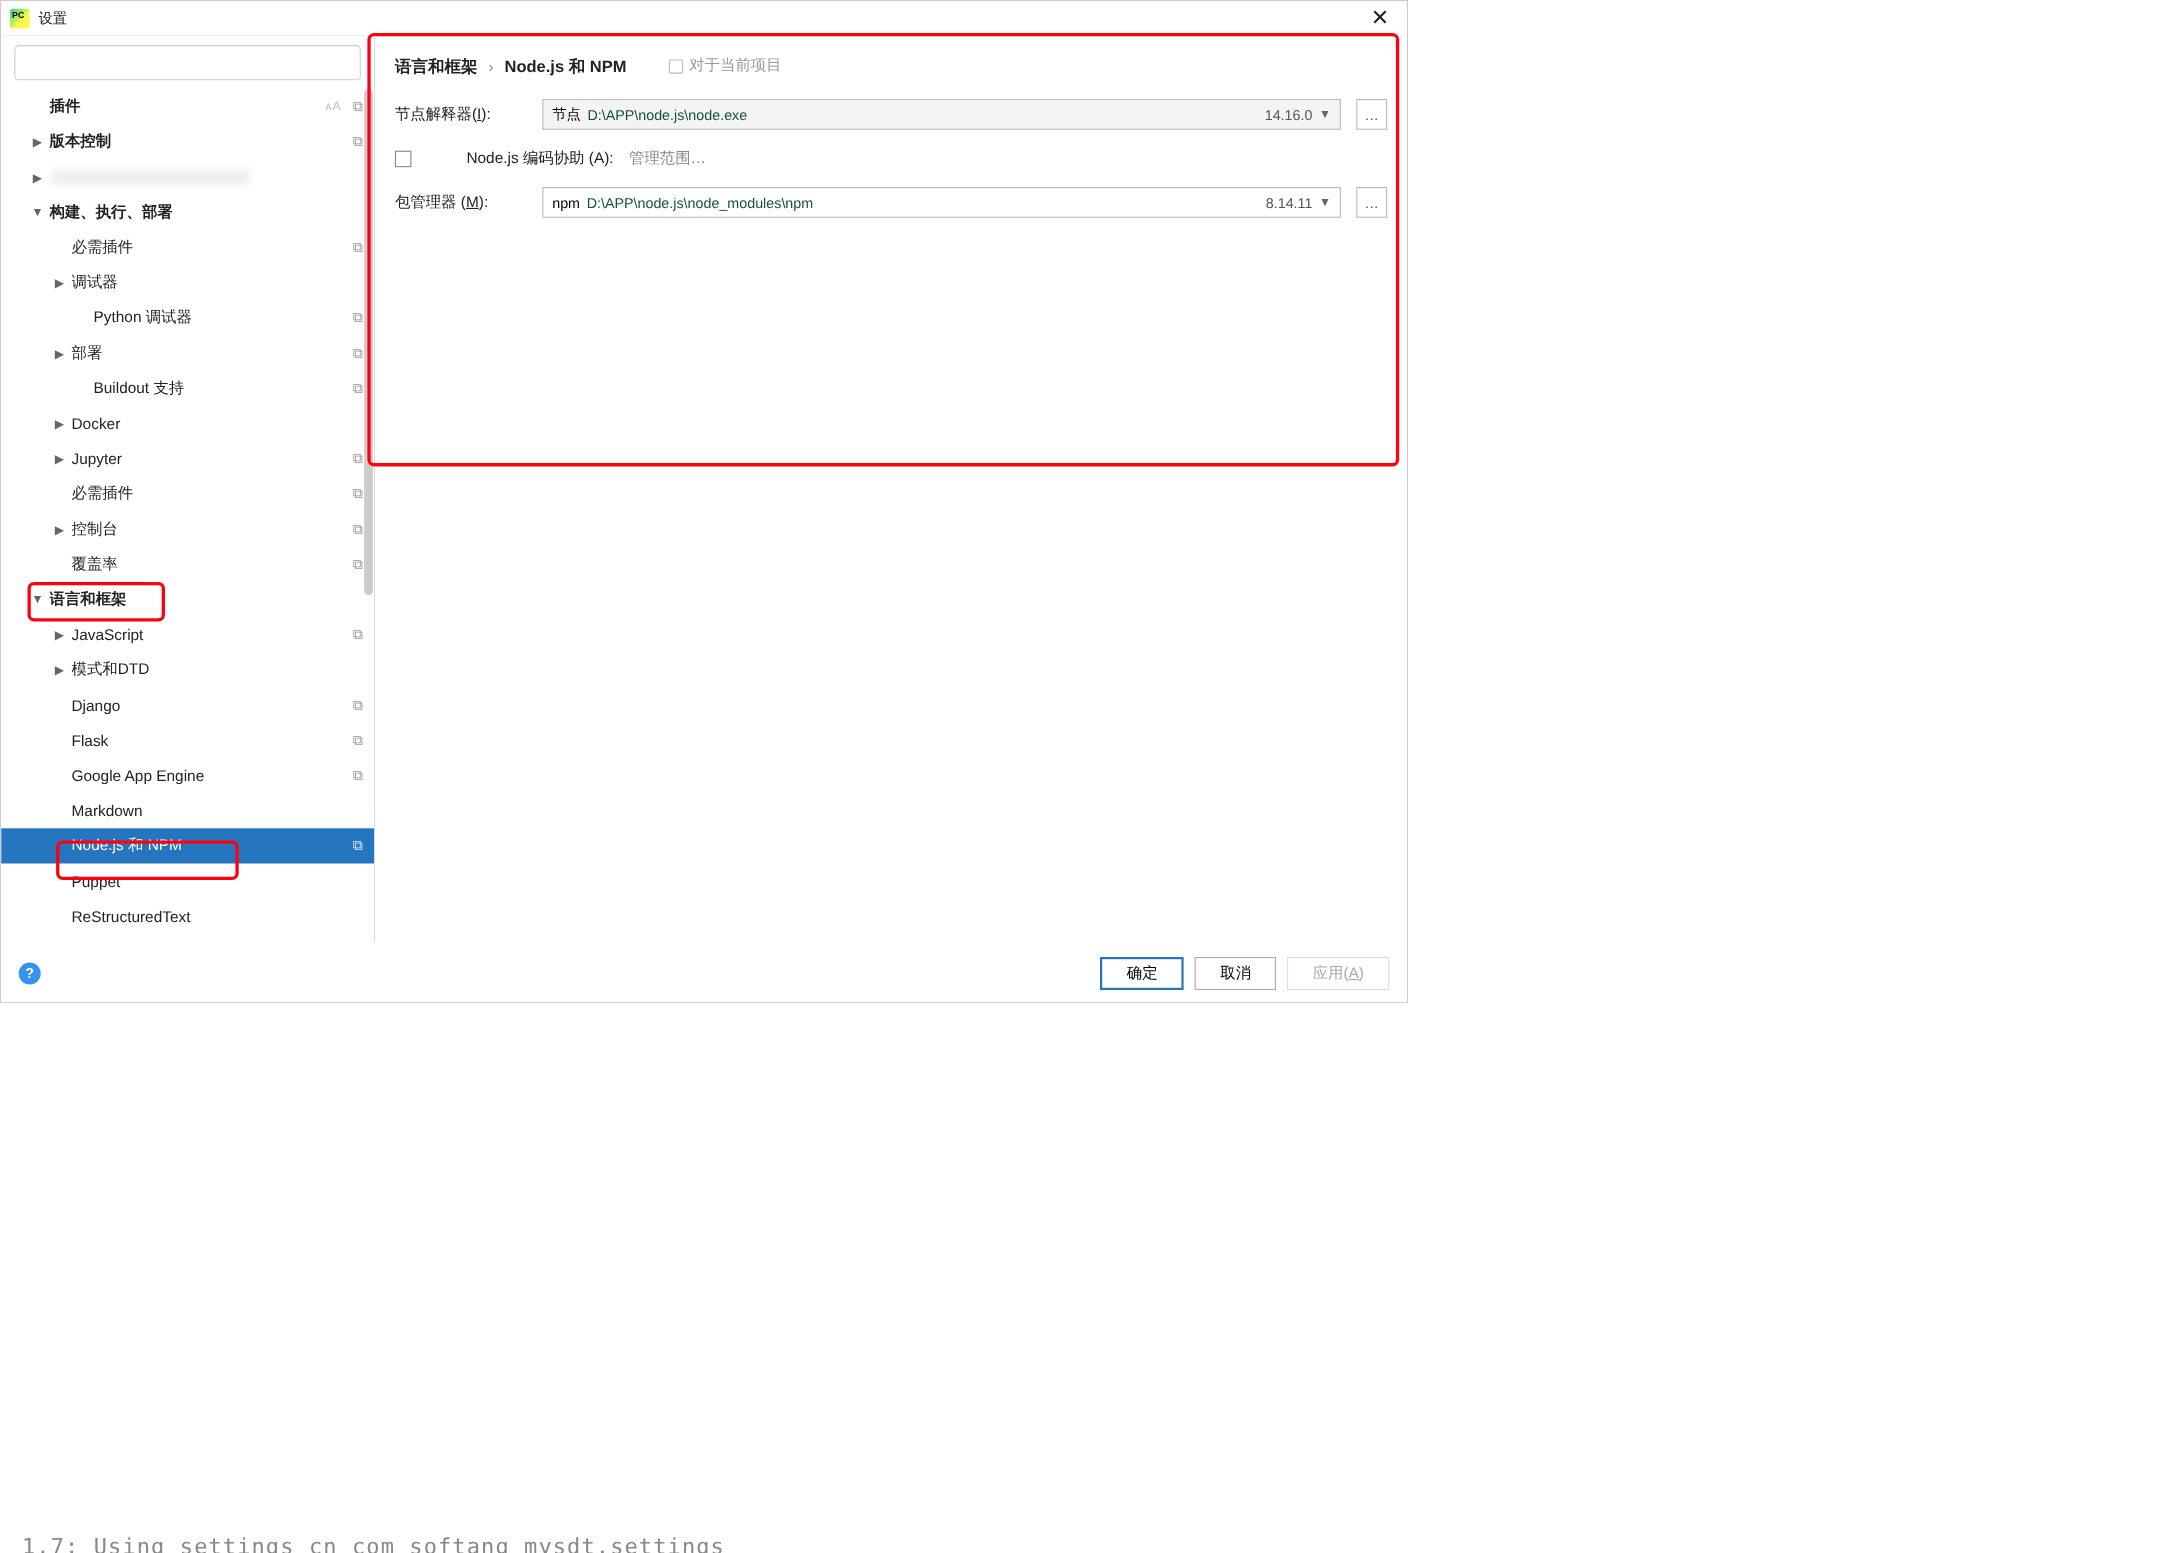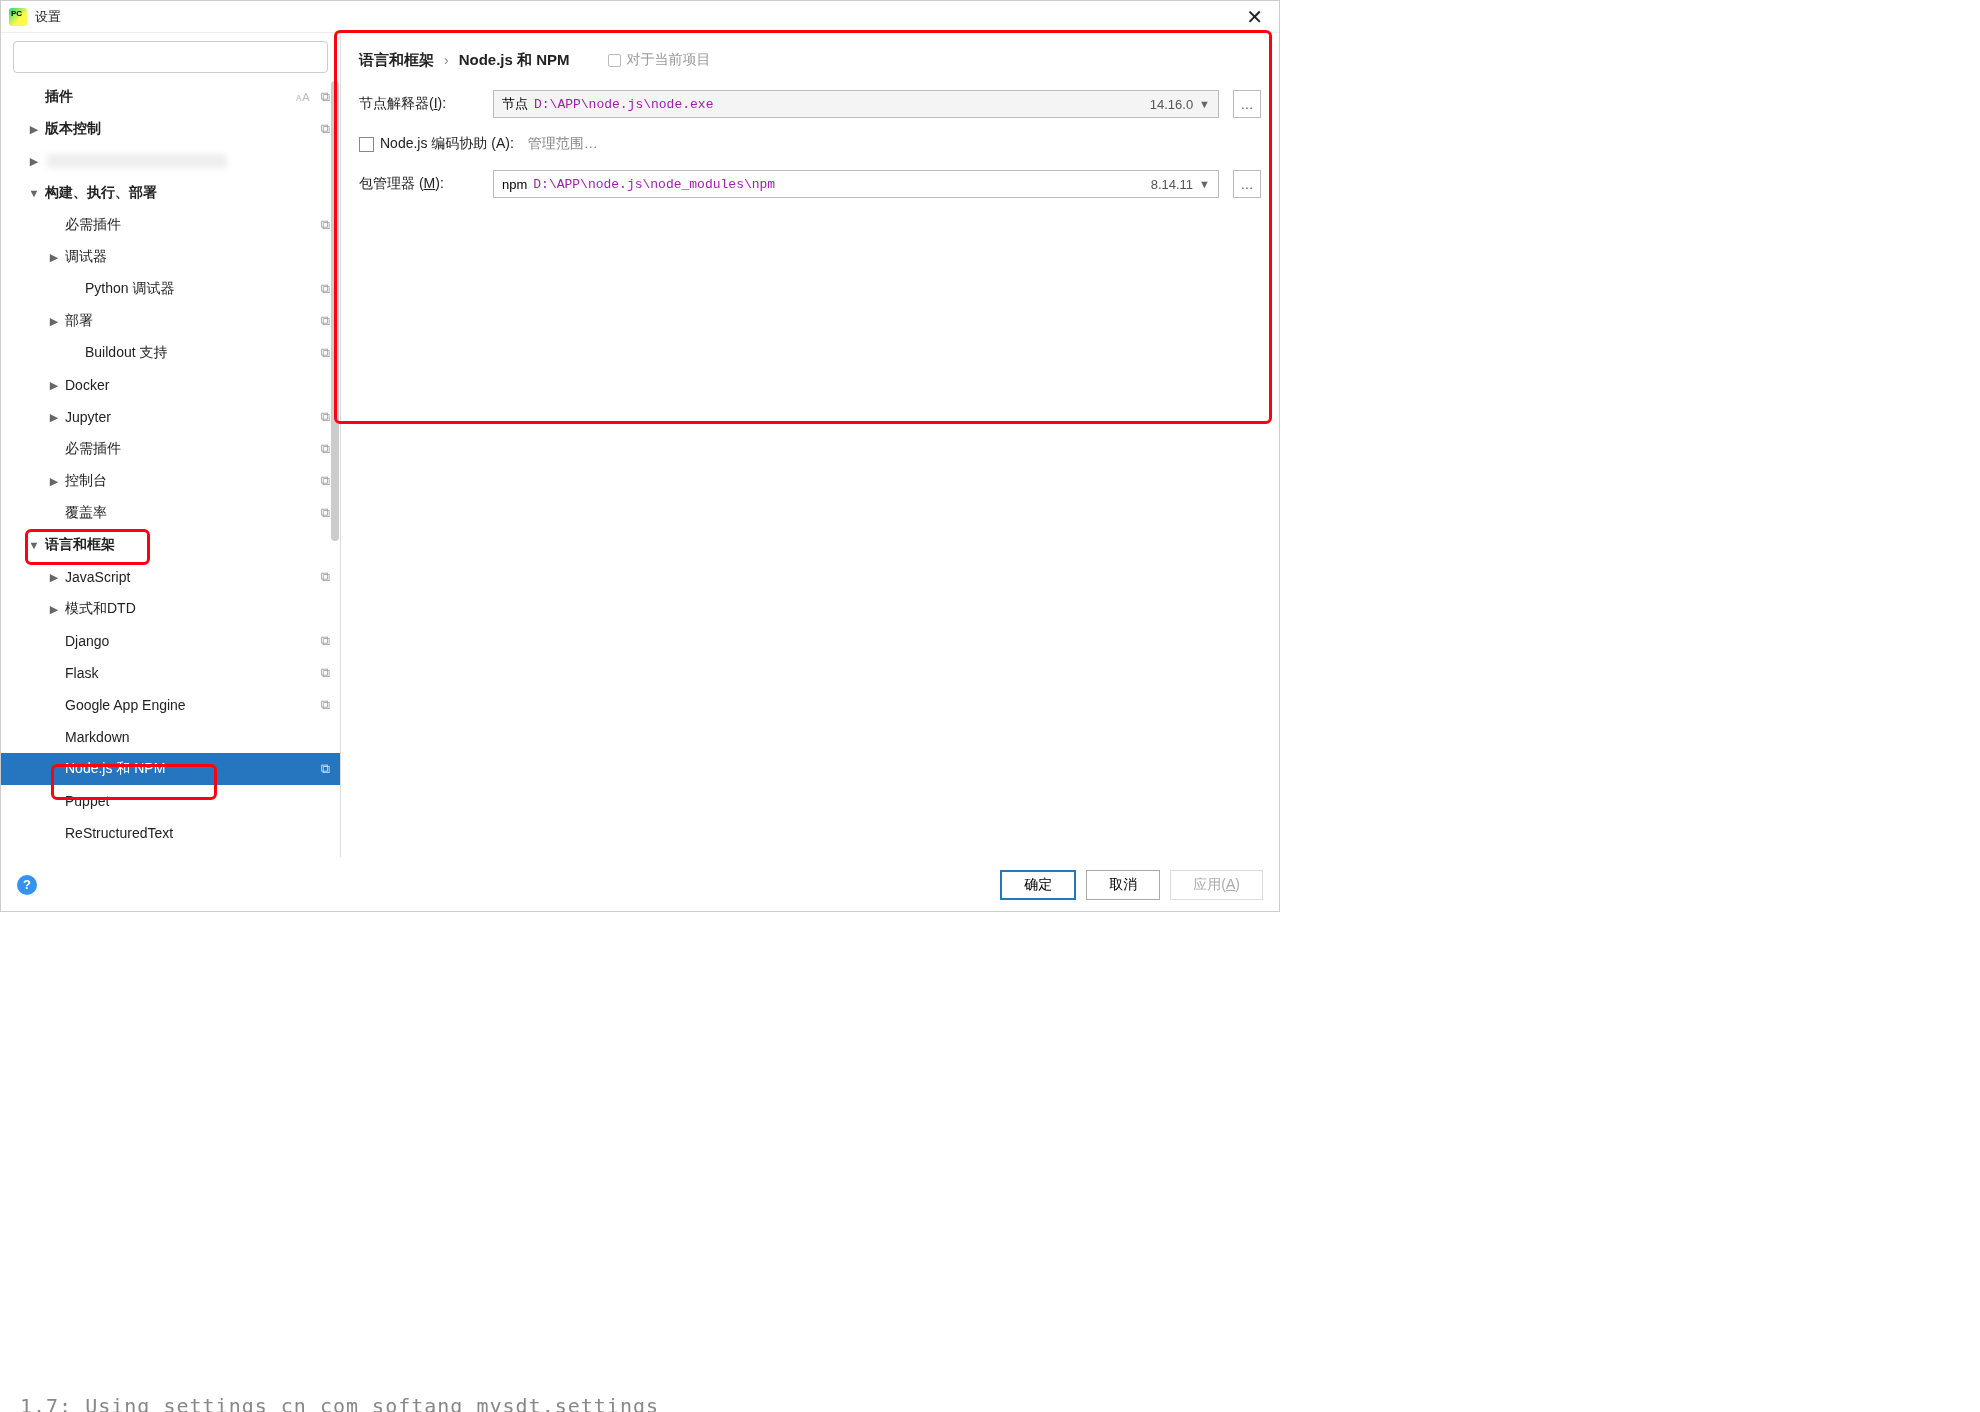--- a/index.html
+++ b/index.html
@@ -43,26 +43,26 @@
     .crumb-sep { color: #888; }
     .project-hint { color: #999; font-size: 14px; margin-left: 28px; display: flex; align-items: center; gap: 6px; }
     .hint-icon { width: 13px; height: 13px; border: 1px solid #bbb; border-radius: 2px; }
     .content { padding: 8px 18px 0; flex: 1; display: flex; flex-direction: column; }
     .row { display: flex; align-items: center; margin-bottom: 10px; gap: 14px; min-height: 30px; }
     .row-label { width: 120px; white-space: nowrap; }
     .row-label .u { text-decoration: underline; }
     .select-box { flex: 1; height: 28px; border: 1px solid #bbb; background: #f4f4f4; display: flex; align-items: center; padding: 0 8px; font-size: 13px; }
     .select-box.white { background: #fff; }
     .sel-prefix { color: #000; margin-right: 6px; }
-    .sel-path { color: #a21caf; flex: 1; font-family: Liberation Mono, monospace; }
+    .sel-path { color: #14532d; flex: 1; }
     .sel-ver { color: #555; margin-right: 6px; }
     .sel-caret { color: #666; font-size: 11px; }
     .ell-btn { width: 28px; height: 28px; border: 1px solid #bbb; background: #fff; display: flex; align-items: center; justify-content: center; cursor: pointer; font-size: 13px; color: #555; }
     .chkbox { width: 15px; height: 15px; border: 1px solid #888; background: #fff; margin-right: 6px; display: inline-block; flex-shrink: 0; }
-    .chkrow { display: flex; align-items: center; }
+    .chkrow { display: flex; align-items: center; gap: 44px; }
     .chk-label { }
     .manage-link { color: #888; }
     .pkg-table { flex: 1; border: 1px solid #ccc; margin-top: 4px; display: flex; flex-direction: column; min-height: 0; }
     .pkg-header { display: flex; border-bottom: 1px solid #ccc; background: #fff; height: 32px; }
     .pkg-header > div { padding: 6px 10px; border-right: 1px solid #ddd; font-size: 14px; }
     .pkg-header > div:last-child { border-right: none; }
     .col1 { width: 34%; } .col2 { width: 33%; } .col3 { width: 33%; }
     .pkg-body { flex: 1; display: flex; align-items: center; justify-content: center; color: #aaa; font-size: 14px; }
     .pkg-footer { height: 30px; border-top: 1px solid #ccc; display: flex; align-items: center; padding: 0 8px; gap: 16px; }
     .pkg-footer .act { color: #888; font-size: 15px; cursor: pointer; }

